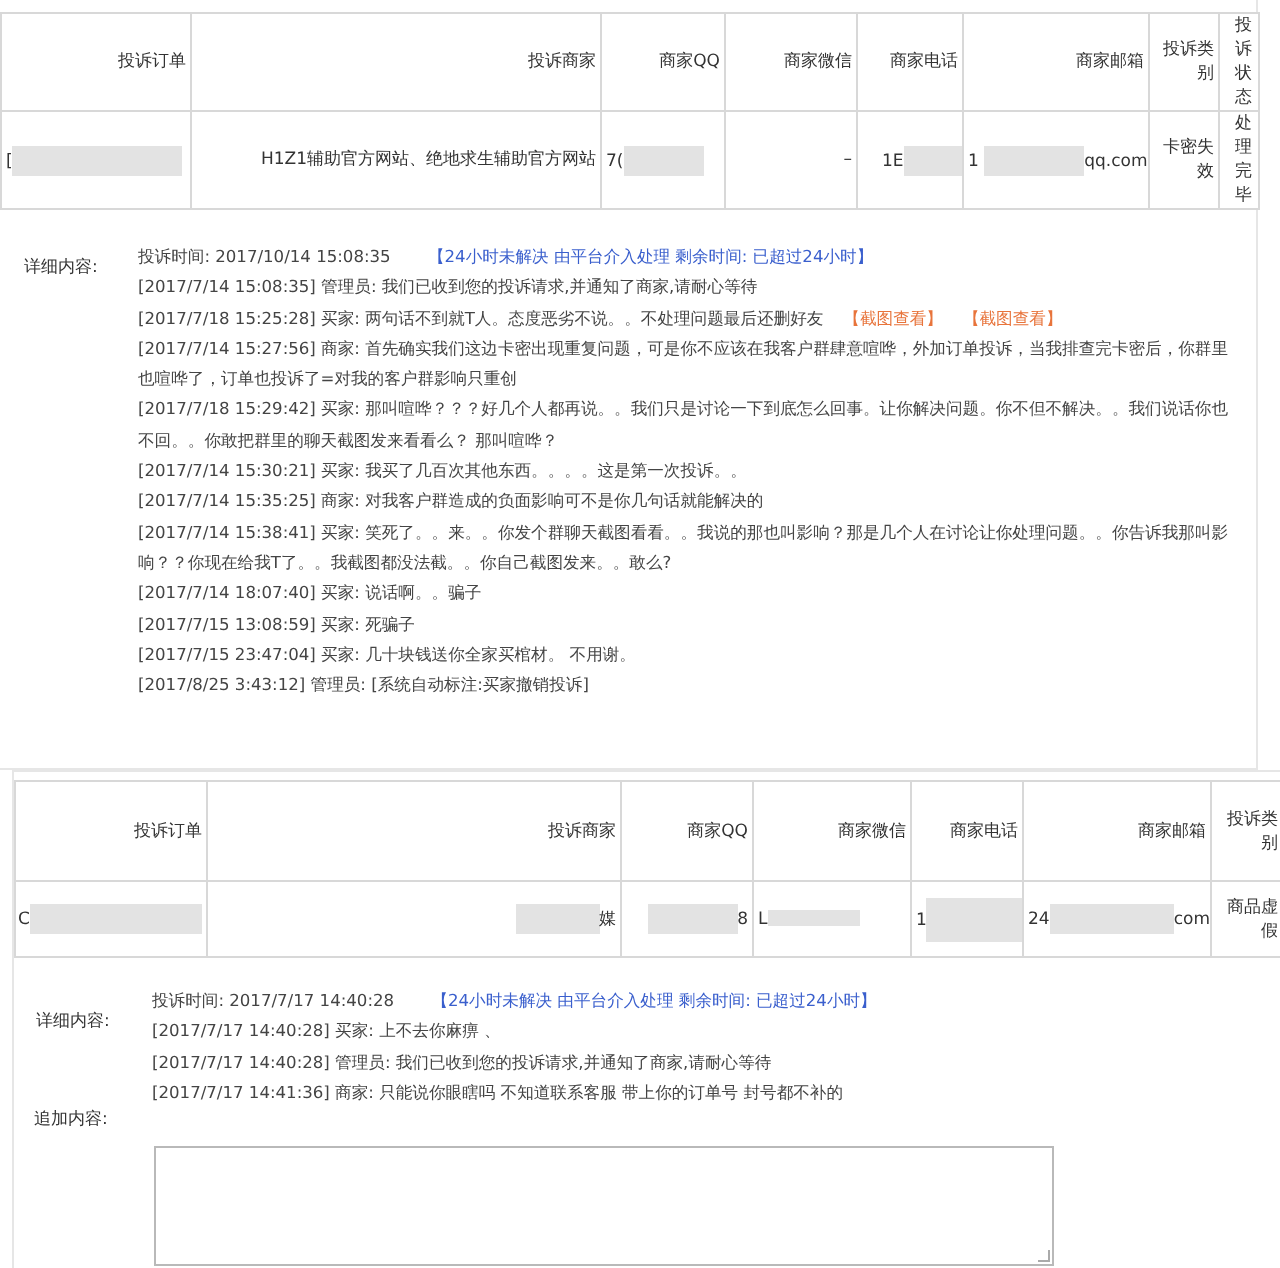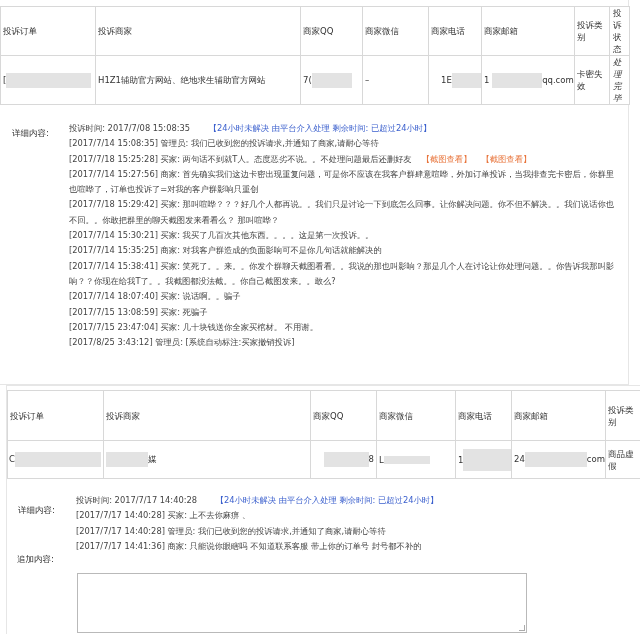--- a/index.html
+++ b/index.html
@@ -1,20 +1,20 @@
 <!DOCTYPE html>
 <html><head>
 <meta charset="utf-8">
 <style>
   * { box-sizing: border-box; margin: 0; padding: 0; }
   html, body { width: 640px; height: 634px; background: #fff; overflow: hidden; }
   body { font-family: "DejaVu Sans", "Liberation Sans", sans-serif; color: #333; font-size: 9px; position: relative; }
   .panel { position: absolute; border: 1px solid #e6e6e6; background: #fff; }
   table.ct { position: absolute; border-collapse: collapse; table-layout: fixed; background: #fff; }
-  table.ct td { border: 1px solid #d8d8d8; text-align: left; vertical-align: middle; font-size: 8.5px; line-height: 12px; color: #333; padding: 0 2px; overflow: hidden; white-space: nowrap; }
+  table.ct td { border: 1px solid #d8d8d8; text-align: right; vertical-align: middle; font-size: 8.5px; line-height: 12px; color: #333; padding: 0 2px; overflow: hidden; white-space: nowrap; }
   table.ct td.wrap { white-space: normal; word-break: break-all; }
   .blur { display: inline-block; background: #e3e3e3; height: 15px; vertical-align: middle; }
   .st-done { color: #5cb85c; }
   .detail-label { position: absolute; font-size: 8.5px; color: #333; }
   .log { position: absolute; font-size: 8.3px; line-height: 15.3px; color: #444; }
   .log .line { white-space: nowrap; }
   .log .blue { color: #3a5fcd; margin-left: 16px; }
   .log .tag { color: #e8743b; margin-left: 10px; }
   .textarea { position: absolute; border: 1px solid #b9b9b9; background: #fff; }
   .grip { position: absolute; right: 1px; bottom: 1px; width: 6px; height: 6px; border-right: 1px solid #aaa; border-bottom: 1px solid #aaa; }
@@ -55,30 +55,30 @@
       <span>7(</span><span class="blur" style="width:40px;"></span>
     </td>
     <td>–</td>
     <td style="text-align:left;padding-left:12px;">
       <span>1E</span><span class="blur" style="width:40px;"></span>
     </td>
     <td style="text-align:left;">
       <span>1</span>&nbsp;<span class="blur" style="width:50px;"></span><span>qq.com</span>
     </td>
     <td class="wrap">卡密失效</td>
-    <td class="wrap st-done" style="padding:0 3px;font-style:italic;">处理完毕</td>
+    <td class="wrap st-done" style="padding:0 3px;">处理完毕</td>
   </tr>
 </tbody>
   </table>
 
 <div class="detail-label" style="left:12px;top:128px;">详细内容:</div>
 
 <div class="log" style="left:69px;top:121px;">
   <div class="line">
-    <span>投诉时间: 2017/7/08 15:08:35</span>
+    <span>投诉时间: 2017/10/14 15:08:35</span>
     <span class="blue">【24小时未解决 由平台介入处理 剩余时间: 已超过24小时】</span>
   </div>
   <div class="line"><span>[2017/7/14 15:08:35] 管理员: 我们已收到您的投诉请求,并通知了商家,请耐心等待</span></div>
   <div class="line"><span>[2017/7/18 15:25:28] 买家: 两句话不到就T人。态度恶劣不说。。不处理问题最后还删好友</span><span class="tag">【截图查看】</span><span class="tag">【截图查看】</span></div>
   <div class="line"><span>[2017/7/14 15:27:56] 商家: 首先确实我们这边卡密出现重复问题，可是你不应该在我客户群肆意喧哗，外加订单投诉，当我排查完卡密后，你群里</span></div>
   <div class="line"><span>也喧哗了，订单也投诉了=对我的客户群影响只重创</span></div>
   <div class="line"><span>[2017/7/18 15:29:42] 买家: 那叫喧哗？？？好几个人都再说。。我们只是讨论一下到底怎么回事。让你解决问题。你不但不解决。。我们说话你也</span></div>
   <div class="line"><span>不回。。你敢把群里的聊天截图发来看看么？ 那叫喧哗？</span></div>
   <div class="line"><span>[2017/7/14 15:30:21] 买家: 我买了几百次其他东西。。。。这是第一次投诉。。</span></div>
   <div class="line"><span>[2017/7/14 15:35:25] 商家: 对我客户群造成的负面影响可不是你几句话就能解决的</span></div>

